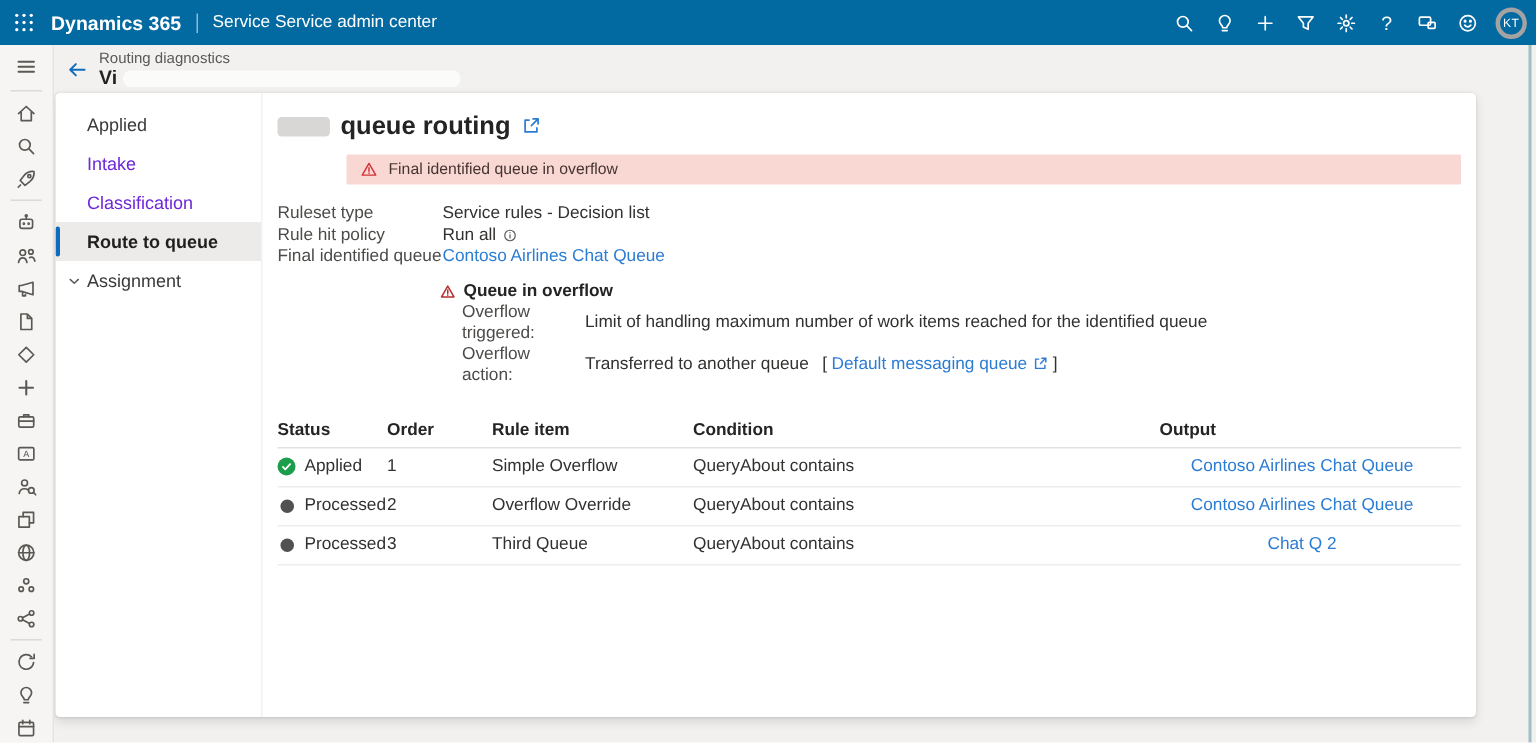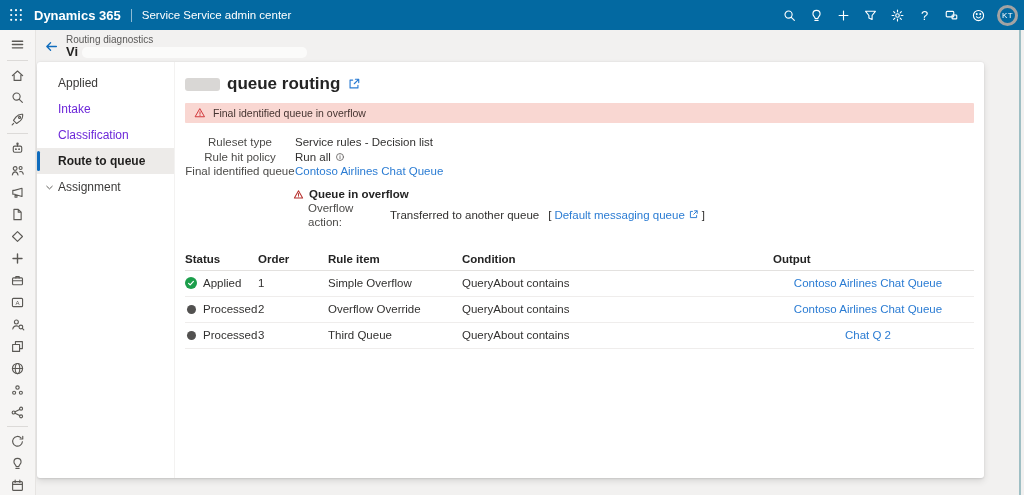--- a/index.html
+++ b/index.html
@@ -71,26 +71,26 @@
   
   .content { flex:1; padding:8px 10px 0 10px; position:relative; }
   .title-row { display:flex; align-items:center; gap:7px; height:26px; margin-top:1px; }
   .title-redact { width:35px; height:13px; background:#d9d7d5; border-radius:3px; }
   .page-title { font-size:17px; font-weight:600; color:#242424; }
   .popout { color:#2b7cd3; cursor:pointer; display:flex; }
 
   .banner {
     margin-top:6px; height:20px; background:#f9d7d2;
     display:flex; align-items:center; gap:7px; padding-left:9px;
-    font-size:10.5px; color:#453431; border-radius:1px;
+    font-size:10.5px; color:#453431; border-radius:1px;margin-left:46px;
   }
   .banner .tri { color:#d13438; display:flex; }
 
   .details { margin-top:12px; font-size:11.5px; }
-  .detail-row { display:flex; align-items:flex-start; line-height:14.5px;text-align:center; }
+  .detail-row { display:flex; align-items:flex-start; line-height:14.5px; }
   .detail-label { width:110px; flex:0 0 110px; color:#4c4b49; }
   .detail-value { color:#323130; display:flex; align-items:center; gap:4px; }
   .link { color:#2b7cd3; cursor:pointer; text-decoration:none; }
   .info-icon { color:#605e5c; display:flex; cursor:pointer; }
 
   .overflow { margin-top:9px; margin-left:108px; font-size:11.5px; }
   .ov-title-row { display:flex; align-items:center; gap:5px; font-weight:bold; color:#242424; line-height:13px; }
   .ov-title-row .tri { color:#b6312e; display:flex; }
   .ov-row { display:flex; line-height:14px; margin-left:15px; }
   .ov-label { width:82px; flex:0 0 82px; color:#4c4b49; }
@@ -423,20 +423,26 @@
         <span class="tri">
           <svg width="11" height="11" viewBox="0 0 16 16" fill="none" stroke="currentColor" stroke-width="1.5" stroke-linecap="round" stroke-linejoin="round">
               <path d="M8 2.6 14 13H2z"></path>
               <path d="M8 6.4v3.2"></path>
               <path d="M8 11.2v.1"></path>
             </svg>
         </span>
         <span>Queue in overflow</span>
       </div>
       <div id="overflow-rows">
+          <div class="ov-row">
+            <span class="ov-label">Overflow triggered:</span>
+            <span class="ov-value">
+              <span>Limit of handling maximum number of work items reached for the identified queue</span>
+            </span>
+          </div>
           <div class="ov-row">
             <span class="ov-label">Overflow action:</span>
             <span class="ov-value">
               <span>Transferred to another queue</span>
               <span class="ov-bracket">[</span>
               <span class="link ov-link-wrap">
                 <span>Default messaging queue</span>
                 <span>
                   <svg width="11" height="11" viewBox="0 0 16 16" fill="none" stroke="currentColor" stroke-width="1.4" stroke-linecap="round" stroke-linejoin="round">
                     <path d="M6.5 3.5h-3v9h9v-3M9.6 2.6h3.8v3.8M13 3 8.3 7.7"></path>

